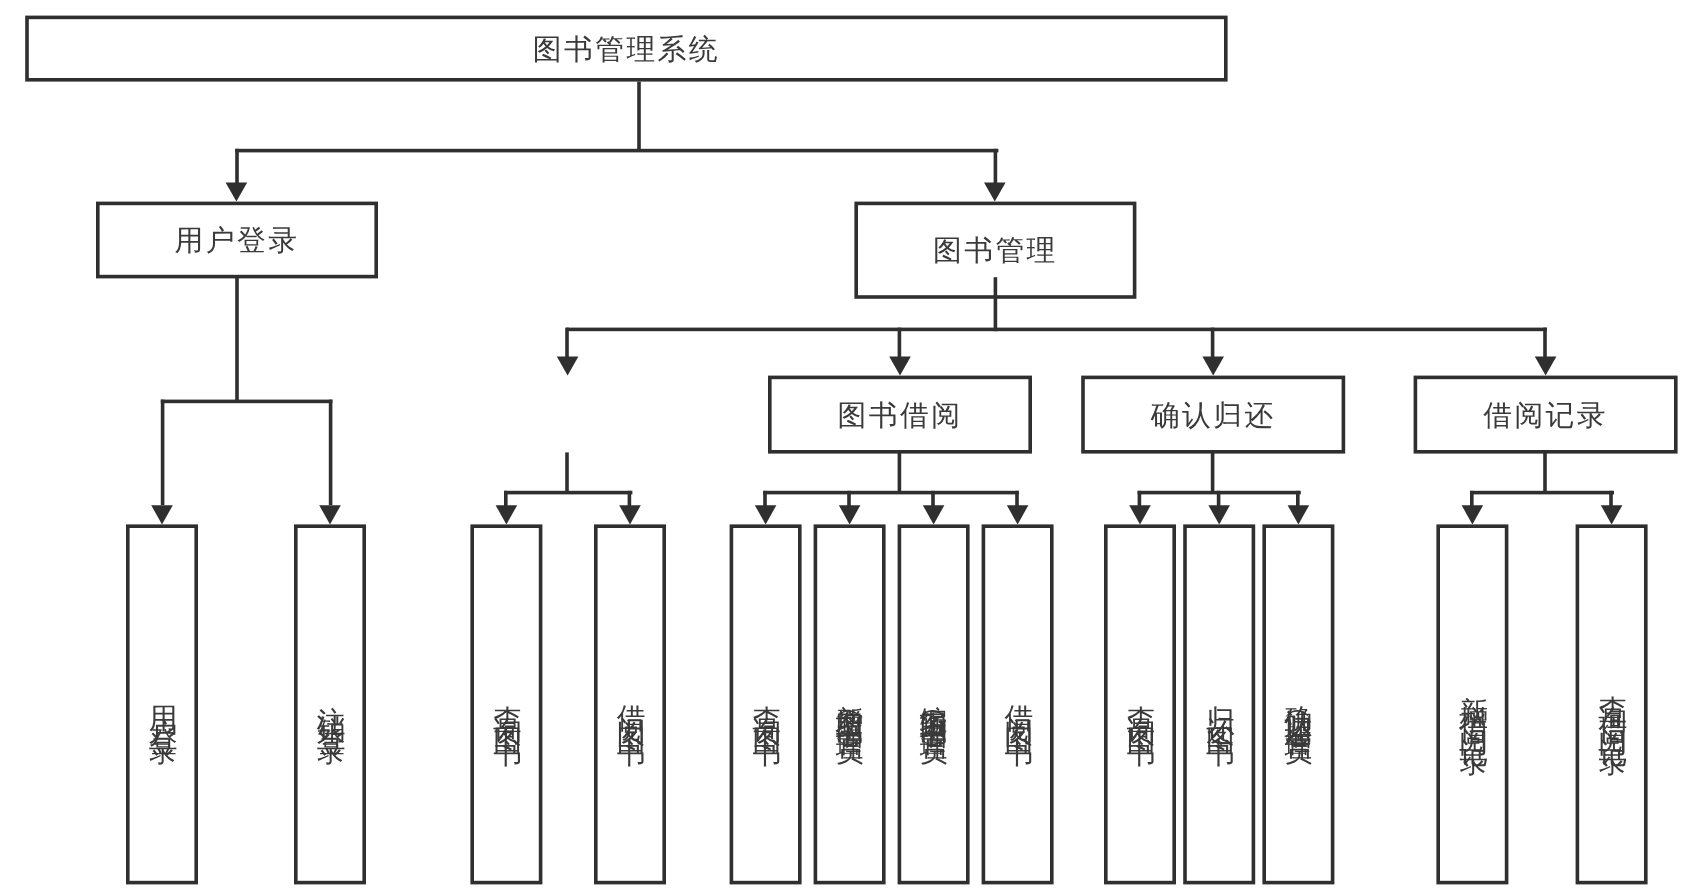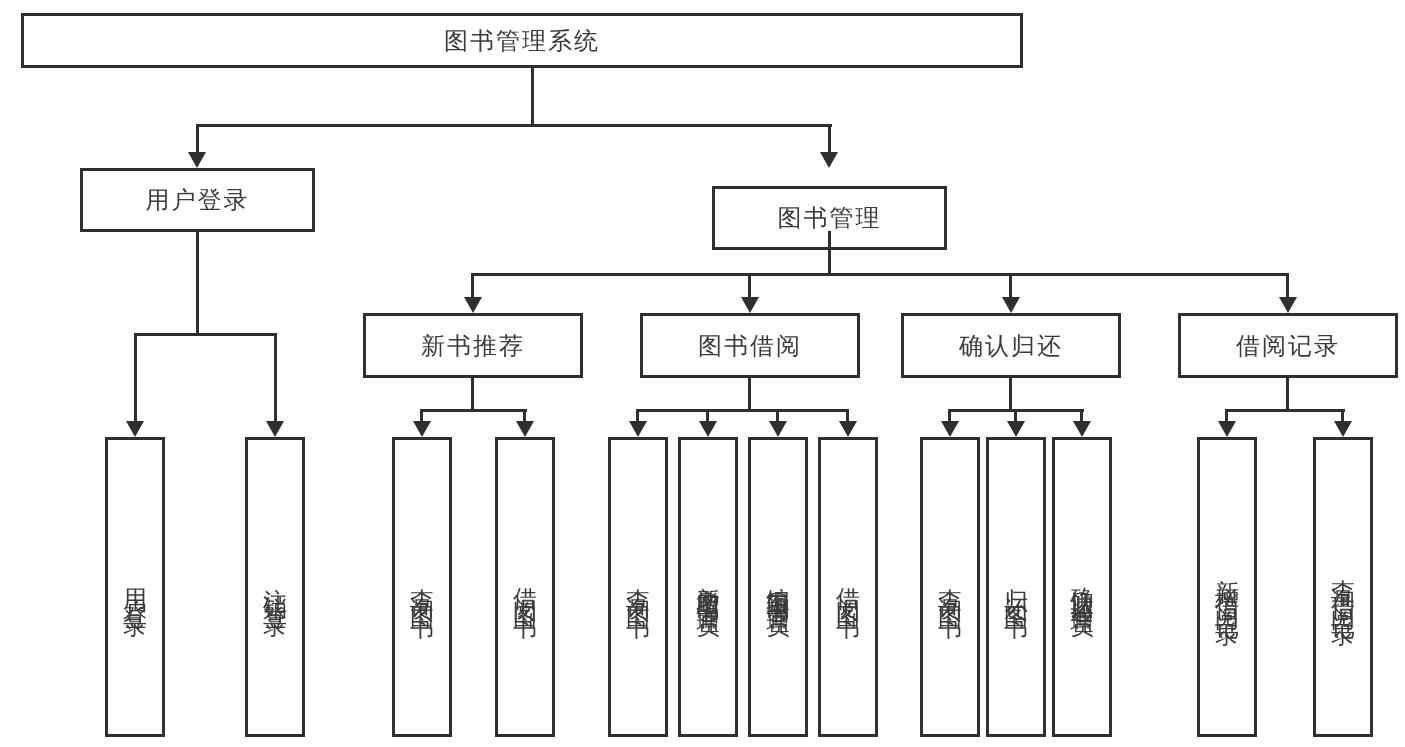--- a/index.html
+++ b/index.html
@@ -62,41 +62,40 @@
   <div class="line" style="left:531px;top:68px;width:3px;height:57px;"></div>
   <div class="line" style="left:196px;top:124px;width:636px;height:3px;"></div>
 
   <div class="line" style="left:196px;top:124px;width:3px;height:30px;"></div>
   <div class="arrow" style="left:188px;top:152px;"></div>
 
   <div class="line" style="left:828px;top:124px;width:3px;height:30px;"></div>
   <div class="arrow" style="left:820px;top:152px;"></div>
 
   <div class="box h" style="left:80px;top:168px;width:235px;height:64px;">用户登录</div>
-  <div class="box h" style="left:712px;top:168px;width:235px;height:64px;margin-top:18px;">图书管理</div>
+  <div class="box h" style="left:712px;top:168px;width:235px;height:81px;">图书管理</div>
 
   <div class="line" style="left:196px;top:231px;width:3px;height:104px;"></div>
   <div class="line" style="left:134px;top:333px;width:143px;height:3px;"></div>
   <div class="line" style="left:134px;top:333px;width:3px;height:88px;"></div>
   <div class="arrow" style="left:126px;top:421px;"></div>
   <div class="line" style="left:274px;top:333px;width:3px;height:88px;"></div>
   <div class="arrow" style="left:266px;top:421px;"></div>
 
   <div class="line" style="left:828px;top:231px;width:3px;height:45px;"></div>
   <div class="line" style="left:472px;top:273px;width:817px;height:3px;"></div>
   <div class="line" style="left:471px;top:273px;width:3px;height:26px;"></div>
   <div class="arrow" style="left:464px;top:297px;"></div>
   <div class="line" style="left:748px;top:273px;width:3px;height:26px;"></div>
   <div class="arrow" style="left:741px;top:297px;"></div>
   <div class="line" style="left:1009px;top:273px;width:3px;height:26px;"></div>
   <div class="arrow" style="left:1002px;top:297px;"></div>
   <div class="line" style="left:1286px;top:273px;width:3px;height:26px;"></div>
   <div class="arrow" style="left:1279px;top:297px;"></div>
 
-  <div class="box h" style="left:363px;top:313px;width:220px;height:65px;">新书推荐</div>
   <div class="box h" style="left:640px;top:313px;width:220px;height:65px;">图书借阅</div>
   <div class="box h" style="left:901px;top:313px;width:220px;height:65px;">确认归还</div>
   <div class="box h" style="left:1178px;top:313px;width:220px;height:65px;">借阅记录</div>
 
   <div class="line" style="left:471px;top:377px;width:3px;height:34px;"></div>
   <div class="line" style="left:420px;top:409px;width:107px;height:3px;"></div>
   <div class="line" style="left:420px;top:409px;width:3px;height:14px;"></div>
   <div class="arrow" style="left:413px;top:421px;"></div>
   <div class="line" style="left:523px;top:409px;width:3px;height:14px;"></div>
   <div class="arrow" style="left:516px;top:421px;"></div>

